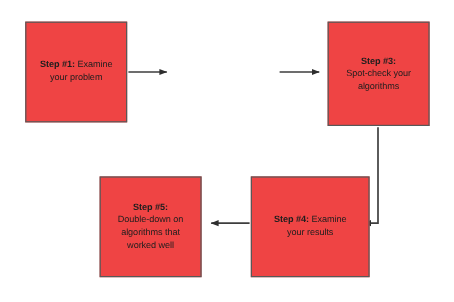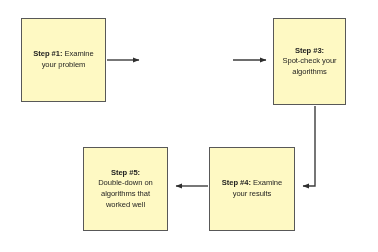--- a/index.html
+++ b/index.html
@@ -21,21 +21,21 @@
   #connector-layer {
     position: absolute;
     left: 0;
     top: 0;
     width: 378px;
     height: 252px;
   }
   .node-box {
     position: absolute;
     box-sizing: border-box;
-    background: #fef9c3;
+    background: #ef4444;
     border: 1.4px solid #585858;
     display: flex;
     align-items: center;
     justify-content: center;
     z-index: 2;
   }
   .node-text {
     text-align: center;
     color: #1e1e1e;
     font-size: 7.6px;
@@ -43,22 +43,22 @@
     letter-spacing: -0.05px;
     padding: 0 4px;
     white-space: pre-line;
   }
   .node-text .step-label {
     font-weight: bold;
   }
   
   #node-step-1 { left: 21px;  top: 18px;  width: 85px; height: 84px; }
   #node-step-2 { left: 146px; top: 18px;  width: 86px; height: 84px; }
-  #node-step-3 { left: 273px; top: 18px;  width: 73px; height: 87px; }
-  #node-step-4 { left: 209px; top: 147px; width: 86px; height: 84px; }
+  #node-step-3 { left: 273px; top: 18px;  width: 85px; height: 87px; }
+  #node-step-4 { left: 209px; top: 147px; width: 99px; height: 84px; }
   #node-step-5 { left: 83px;  top: 147px; width: 85px; height: 84px; }
 </style>
 </head>
 <body>
 
 <div id="diagram-canvas">
 
   <svg id="connector-layer" viewBox="0 0 378 252" width="378" height="252" xmlns="http://www.w3.org/2000/svg">
     <defs>
       <marker id="arrowhead-right" markerWidth="7" markerHeight="7" refX="6.2" refY="3" orient="auto" markerUnits="userSpaceOnUse">

